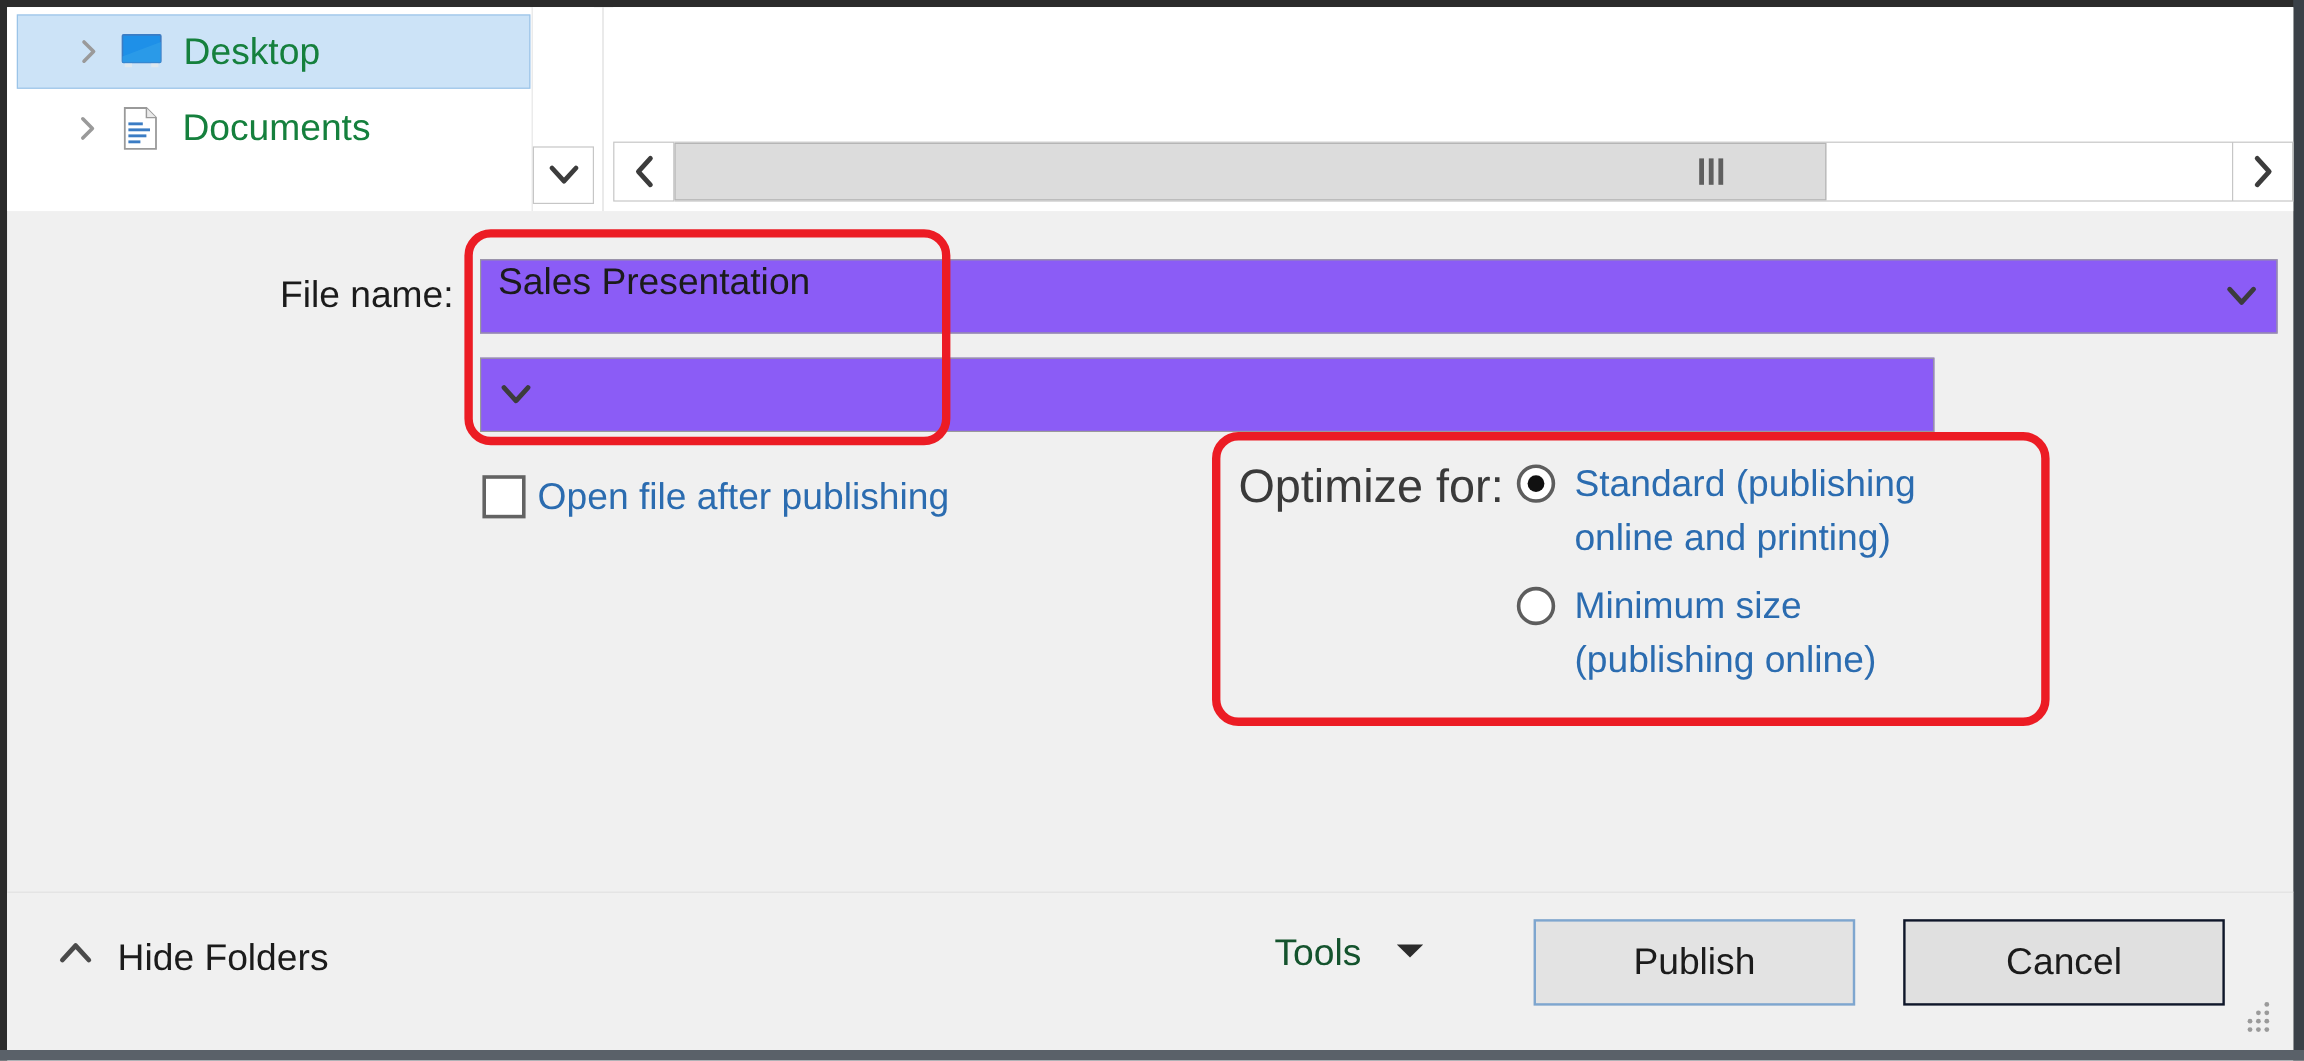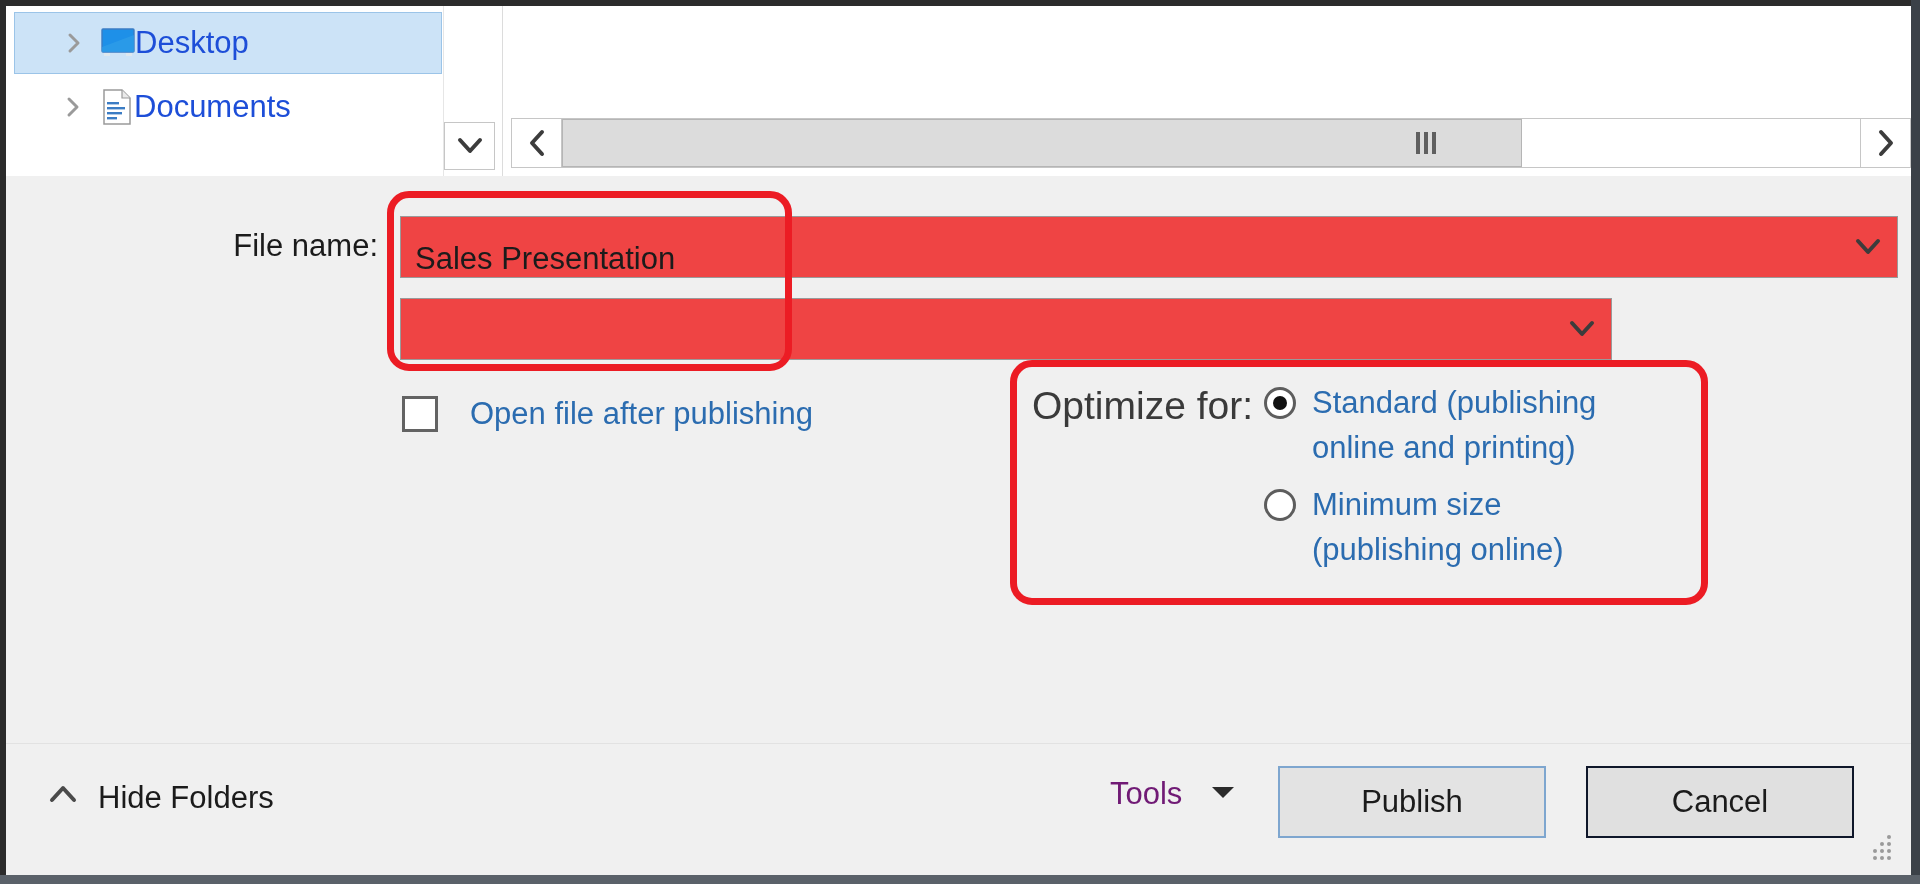--- a/index.html
+++ b/index.html
@@ -63,21 +63,22 @@
   }
   .tree-chevron svg { display:block; }
   .tree-icon {
     width: 34px; height: 34px;
     margin-left: 42px;
     flex: 0 0 auto;
     display: flex; align-items: center; justify-content: center;
   }
   .tree-label {
     font-size: 31px;
-    color: #1d4ed8;
+    color: #15803d;
+    margin-left: 18px;
     letter-spacing: 0px;
     white-space: nowrap;
   }
 
   
   .tree-vscroll {
     position: absolute;
     left: 437px; top: 0px;
     width: 52px; height: 170px;
     background: #ffffff;
@@ -163,24 +164,24 @@
     text-align: right;
     white-space: nowrap;
   }
   #lbl-filename { left: 0px; top: 52px; width: 372px; }
   #lbl-savetype { left: 0px; top: 134px; width: 372px; }
 
   
   .combo {
     position: absolute;
     height: 62px;
-    background: #ef4444;
+    background: #8b5cf6;
     border: 1px solid #9a9a9a;
     display: flex;
-    align-items: flex-end;
+    align-items: flex-start;
   }
   .combo .val {
     font-size: 31px;
     color: #1b1b1b;
     padding-left: 14px;
     white-space: nowrap;
     flex: 1 1 auto;
     overflow: hidden;
   }
   .combo .caret {
@@ -212,21 +213,21 @@
   }
   .checkbox-box {
     width: 36px; height: 36px;
     background: #ffffff;
     border: 3px solid #636363;
     flex: 0 0 auto;
   }
   .checkbox-label {
     font-size: 31px;
     color: #2b6cb0;
-    margin-left: 32px;
+    margin-left: 10px;
     white-space: nowrap;
   }
 
   
   .optimize-group {
     position: absolute;
     left: 1014px; top: 194px;
     width: 678px; height: 225px;
   }
   .optimize-title {
@@ -307,21 +308,21 @@
   }
   .hide-folders .txt {
     font-size: 31px; color: #1b1b1b;
     margin-left: 20px; white-space: nowrap;
   }
   .tools-btn {
     position: absolute;
     left: 1056px; top: 32px;
     display: flex; align-items: center;
   }
-  .tools-btn .txt { font-size: 31px; color: #701a75; margin-left: 48px; }
+  .tools-btn .txt { font-size: 31px; color: #14532d; }
   .tools-btn .dn  { margin-left: 28px; color: #2b2b2b; }
 
   #btn-publish {
     left: 1272px; top: 22px; width: 268px; height: 72px;
     border: 2px solid #7ea6cf;
     background: #e3e3e3;
   }
   #btn-cancel {
     left: 1580px; top: 22px; width: 268px; height: 72px;
     border: 2px solid #0f172a;

